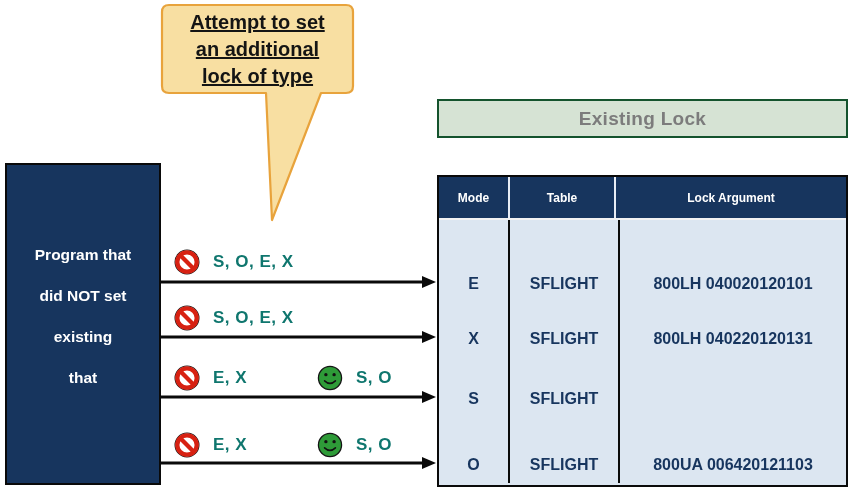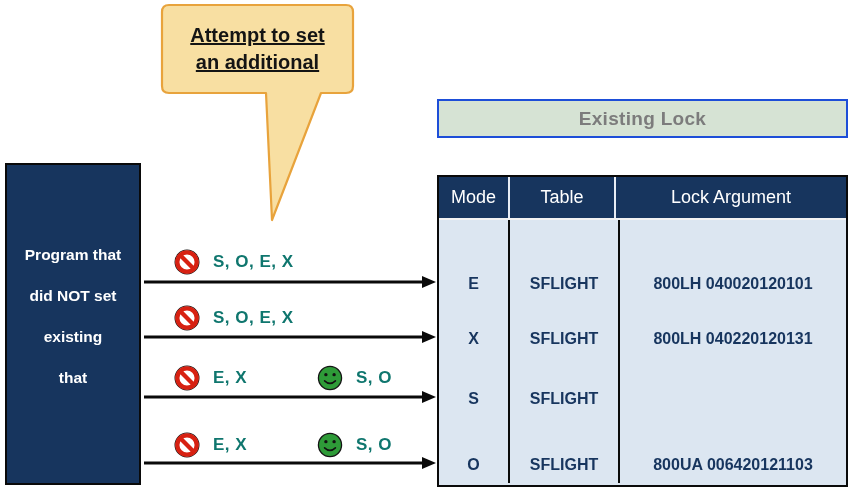--- a/index.html
+++ b/index.html
@@ -11,21 +11,21 @@
 
   
   .callout-text{
     position:absolute;left:162px;top:6px;width:191px;height:86px;
     display:flex;flex-direction:column;justify-content:center;align-items:center;
     font-size:20px;font-weight:bold;color:#141414;line-height:27px;text-align:center;text-decoration:underline;
   }
 
   
   .program-box{
-    position:absolute;left:5px;top:163px;width:136px;height:322px;
+    position:absolute;left:5px;top:163px;width:156px;height:322px;
     background:#17355E;border:2px solid #0a0a0a;box-sizing:border-box;
     display:flex;flex-direction:column;justify-content:center;align-items:center;gap:18px;
   }
   .program-box .pb-line{
     color:#ffffff;font-size:15.5px;font-weight:bold;line-height:23px;text-align:center;
     transform:translateY(-8px);
   }
 
   
   .attempt-row{position:absolute;left:143px;width:300px;height:30px;}
@@ -36,36 +36,36 @@
     position:absolute;top:0;height:30px;line-height:30px;
     font-size:17px;font-weight:bold;color:#0f766e;letter-spacing:0.5px;white-space:nowrap;
   }
   .denied-label{left:70px;}
   .allowed-label{left:213px;}
   .row-1{top:247px;} .row-2{top:303px;} .row-3{top:363px;} .row-4{top:430px;}
 
   
   .existing-lock-bar{
     position:absolute;left:437px;top:99px;width:411px;height:39px;
-    background:#D6E3D4;border:2px solid #1d4ed8;box-sizing:border-box;
+    background:#D6E3D4;border:2px solid #14532d;box-sizing:border-box;
     display:flex;align-items:center;justify-content:center;
     font-size:19px;font-weight:bold;color:#7C7C7C;letter-spacing:0.3px;
   }
 
   
   .lock-table{
     position:absolute;left:437px;top:175px;width:411px;height:312px;
     border:2px solid #0a0a0a;box-sizing:border-box;background:#DCE6F1;
   }
   .lt-header{
     display:flex;height:43px;background:#17355E;border-bottom:2px solid #f2f2f2;box-sizing:border-box;
   }
   .lt-hcell{
     display:flex;align-items:center;justify-content:center;
-    color:#ffffff;font-size:18px;font-weight:normal;box-sizing:border-box;
+    color:#ffffff;font-size:12px;font-weight:bold;box-sizing:border-box;
   }
   .lt-hcell.c1{width:71px;border-right:2px solid #e8edf5;}
   .lt-hcell.c2{width:106px;border-right:2px solid #e8edf5;}
   .lt-hcell.c3{flex:1;}
   .lt-body{position:relative;height:263px;display:flex;}
   .lt-col{position:relative;box-sizing:border-box;height:100%;}
   .lt-col.c1{width:71px;border-right:2px solid #0a0a0a;}
   .lt-col.c2{width:110px;border-right:2px solid #0a0a0a;}
   .lt-col.c3{flex:1;}
   .lt-body .cell{
@@ -92,20 +92,21 @@
       <line x1="144" y1="397" x2="424" y2="397"></line>
         <polygon points="436,397 422,391 422,403" stroke="none"></polygon>
       <line x1="144" y1="463" x2="424" y2="463"></line>
         <polygon points="436,463 422,457 422,469" stroke="none"></polygon>
     </g>
   </svg>
 
   <div class="callout-text">
     <div>Attempt to set</div>
     <div>an additional</div>
+    <div>lock of type</div>
   </div>
 
   <div class="program-box">
     <div class="pb-line">Program that</div>
     <div class="pb-line">did NOT set</div>
     <div class="pb-line">existing</div>
     <div class="pb-line">that</div>
   </div>
 
   <div class="attempt-row row-1">

